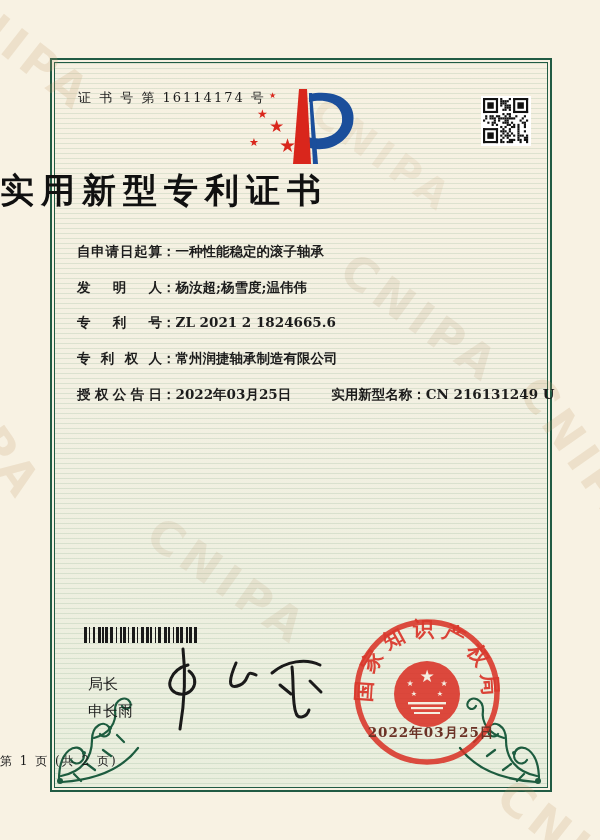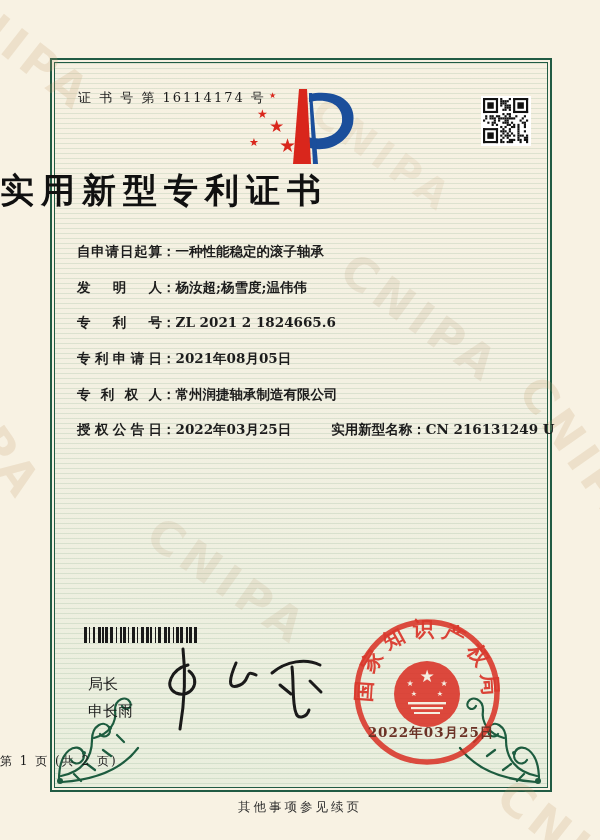--- a/index.html
+++ b/index.html
@@ -250,23 +250,20 @@
     <div class="frow">
       <span class="flabel">自申请日起算</span><span class="fcolon">：</span><span class="fvalue">一种性能稳定的滚子轴承</span>
     </div>
     <div class="frow">
       <span class="flabel">发 明 人</span><span class="fcolon">：</span><span class="fvalue">杨汝超;杨雪度;温伟伟</span>
     </div>
     <div class="frow">
       <span class="flabel">专 利 号</span><span class="fcolon">：</span><span class="fvalue">ZL 2021 2 1824665.6</span>
     </div>
     <div class="frow">
-      <span class="flabel">专利申请日</span><span class="fcolon">：</span><span class="fvalue">2021年08月05日</span>
-    </div>
-    <div class="frow">
       <span class="flabel">专 利 权 人</span><span class="fcolon">：</span><span class="fvalue">常州润捷轴承制造有限公司</span>
     </div>
     <div class="frow">
       <span class="flabel">授权公告日</span><span class="fcolon">：</span><span class="fvalue">2022年03月25日</span><span class="flabel2">实用新型名称</span><span class="fcolon">：</span><span class="fvalue">CN 216131249 U</span>
     </div>
   </div>
 
 
   <div class="barcode" id="barcode"><span style="width: 3px; background: rgb(26, 26, 26);"></span><span style="width: 1.5px; background: transparent;"></span><span style="width: 1.5px; background: rgb(26, 26, 26);"></span><span style="width: 3px; background: transparent;"></span><span style="width: 1.5px; background: rgb(26, 26, 26);"></span><span style="width: 3px; background: transparent;"></span><span style="width: 3px; background: rgb(26, 26, 26);"></span><span style="width: 1.5px; background: transparent;"></span><span style="width: 1.5px; background: rgb(26, 26, 26);"></span><span style="width: 1.5px; background: transparent;"></span><span style="width: 3px; background: rgb(26, 26, 26);"></span><span style="width: 1.5px; background: transparent;"></span><span style="width: 3px; background: rgb(26, 26, 26);"></span><span style="width: 3px; background: transparent;"></span><span style="width: 1.5px; background: rgb(26, 26, 26);"></span><span style="width: 3px; background: transparent;"></span><span style="width: 1.5px; background: rgb(26, 26, 26);"></span><span style="width: 1.5px; background: transparent;"></span><span style="width: 3px; background: rgb(26, 26, 26);"></span><span style="width: 1.5px; background: transparent;"></span><span style="width: 1.5px; background: rgb(26, 26, 26);"></span><span style="width: 3px; background: transparent;"></span><span style="width: 3px; background: rgb(26, 26, 26);"></span><span style="width: 1.5px; background: transparent;"></span><span style="width: 1.5px; background: rgb(26, 26, 26);"></span><span style="width: 3px; background: transparent;"></span><span style="width: 3px; background: rgb(26, 26, 26);"></span><span style="width: 1.5px; background: transparent;"></span><span style="width: 3px; background: rgb(26, 26, 26);"></span><span style="width: 1.5px; background: transparent;"></span><span style="width: 1.5px; background: rgb(26, 26, 26);"></span><span style="width: 3px; background: transparent;"></span><span style="width: 1.5px; background: rgb(26, 26, 26);"></span><span style="width: 1.5px; background: transparent;"></span><span style="width: 3px; background: rgb(26, 26, 26);"></span><span style="width: 3px; background: transparent;"></span><span style="width: 3px; background: rgb(26, 26, 26);"></span><span style="width: 1.5px; background: transparent;"></span><span style="width: 1.5px; background: rgb(26, 26, 26);"></span><span style="width: 3px; background: transparent;"></span><span style="width: 1.5px; background: rgb(26, 26, 26);"></span><span style="width: 1.5px; background: transparent;"></span><span style="width: 3px; background: rgb(26, 26, 26);"></span><span style="width: 1.5px; background: transparent;"></span><span style="width: 3px; background: rgb(26, 26, 26);"></span><span style="width: 3px; background: transparent;"></span><span style="width: 1.5px; background: rgb(26, 26, 26);"></span><span style="width: 1.5px; background: transparent;"></span><span style="width: 3px; background: rgb(26, 26, 26);"></span><span style="width: 1.5px; background: transparent;"></span><span style="width: 3px; background: rgb(26, 26, 26);"></span></div>
 
@@ -304,15 +301,14 @@
       <text x="88" y="86" text-anchor="middle" font-size="7" fill="#f6efe2" font-family="'DejaVu Sans',sans-serif">★</text>
       <rect x="56" y="92" width="38" height="2.4" fill="#f6efe2"></rect>
       <rect x="59" y="97" width="32" height="2.2" fill="#f6efe2"></rect>
       <rect x="62" y="102" width="26" height="2" fill="#f6efe2"></rect>
     </g>
   </svg>
   <div class="seal-date">2022年03月25日</div>
 
   <div class="page-info">第 1 页 (共 2 页)</div>
 
-  <div class="cont-note">其他事项参见续页</div>
 
 </div>
 
 </body></html>

